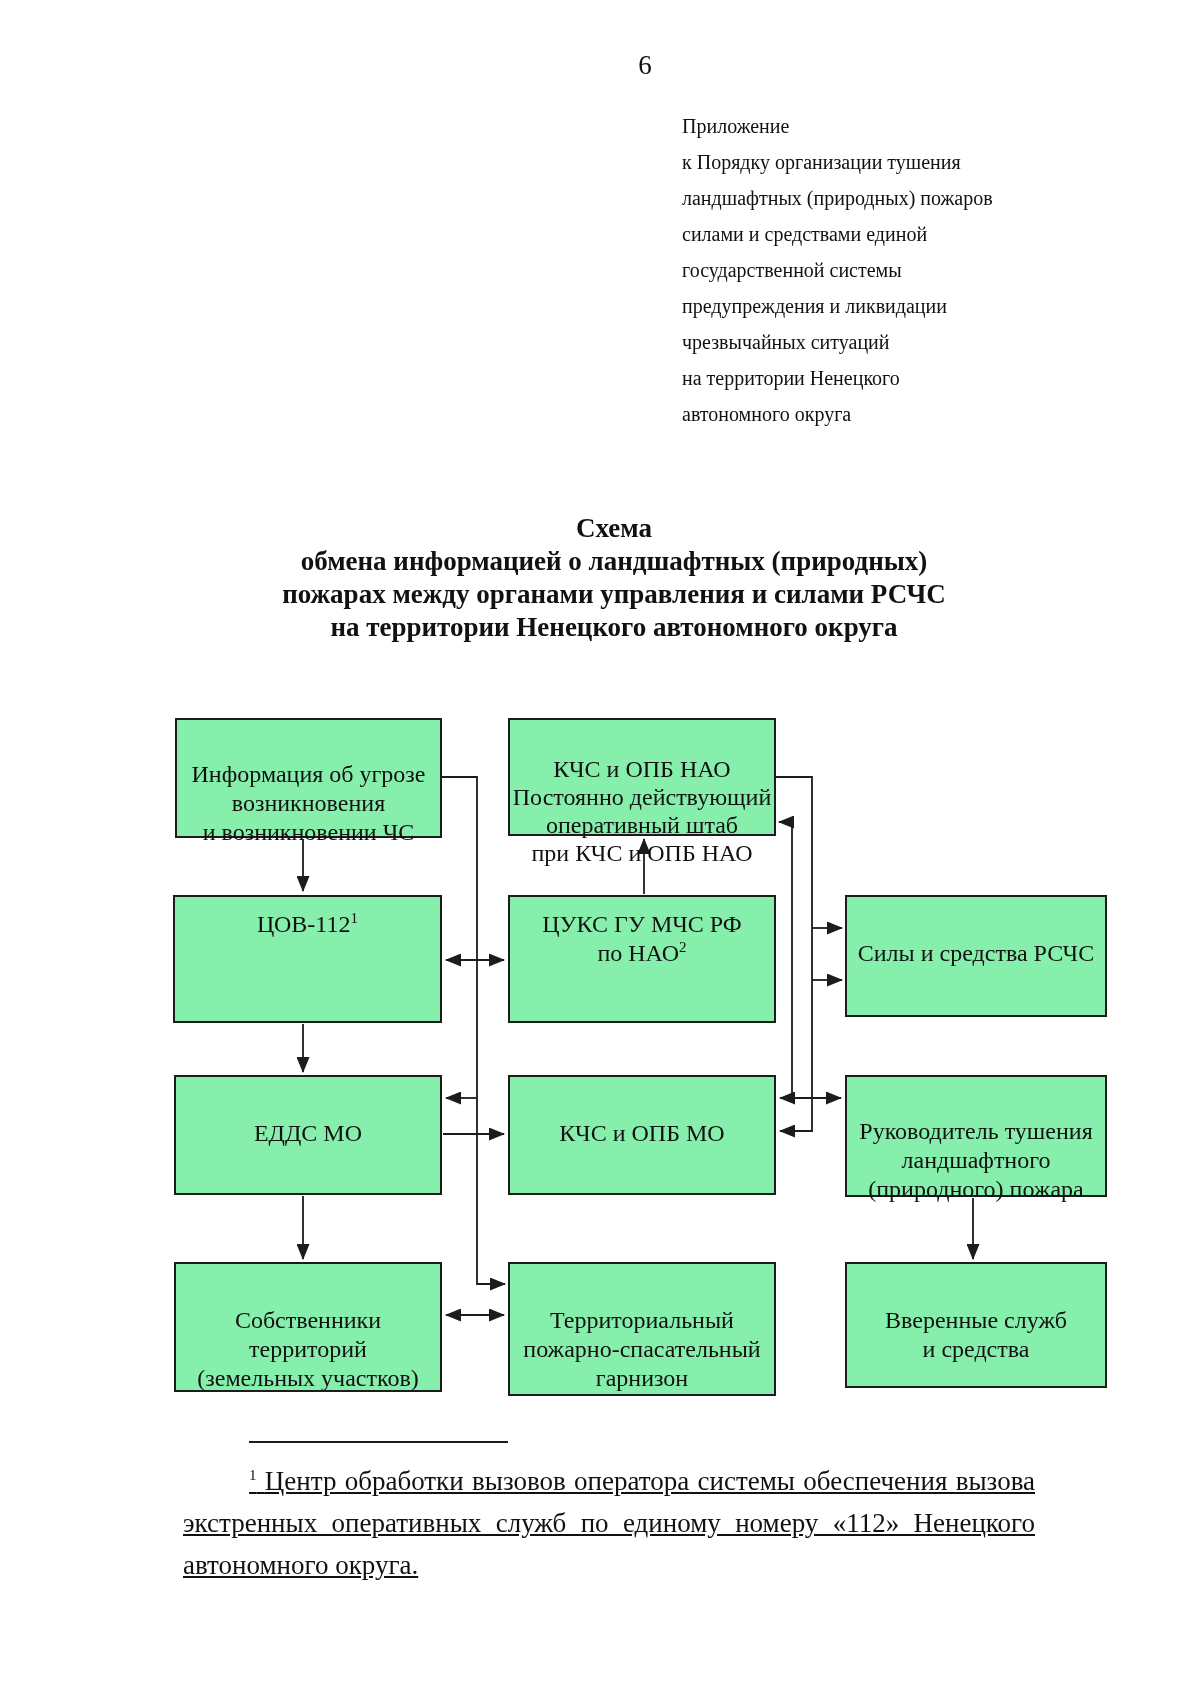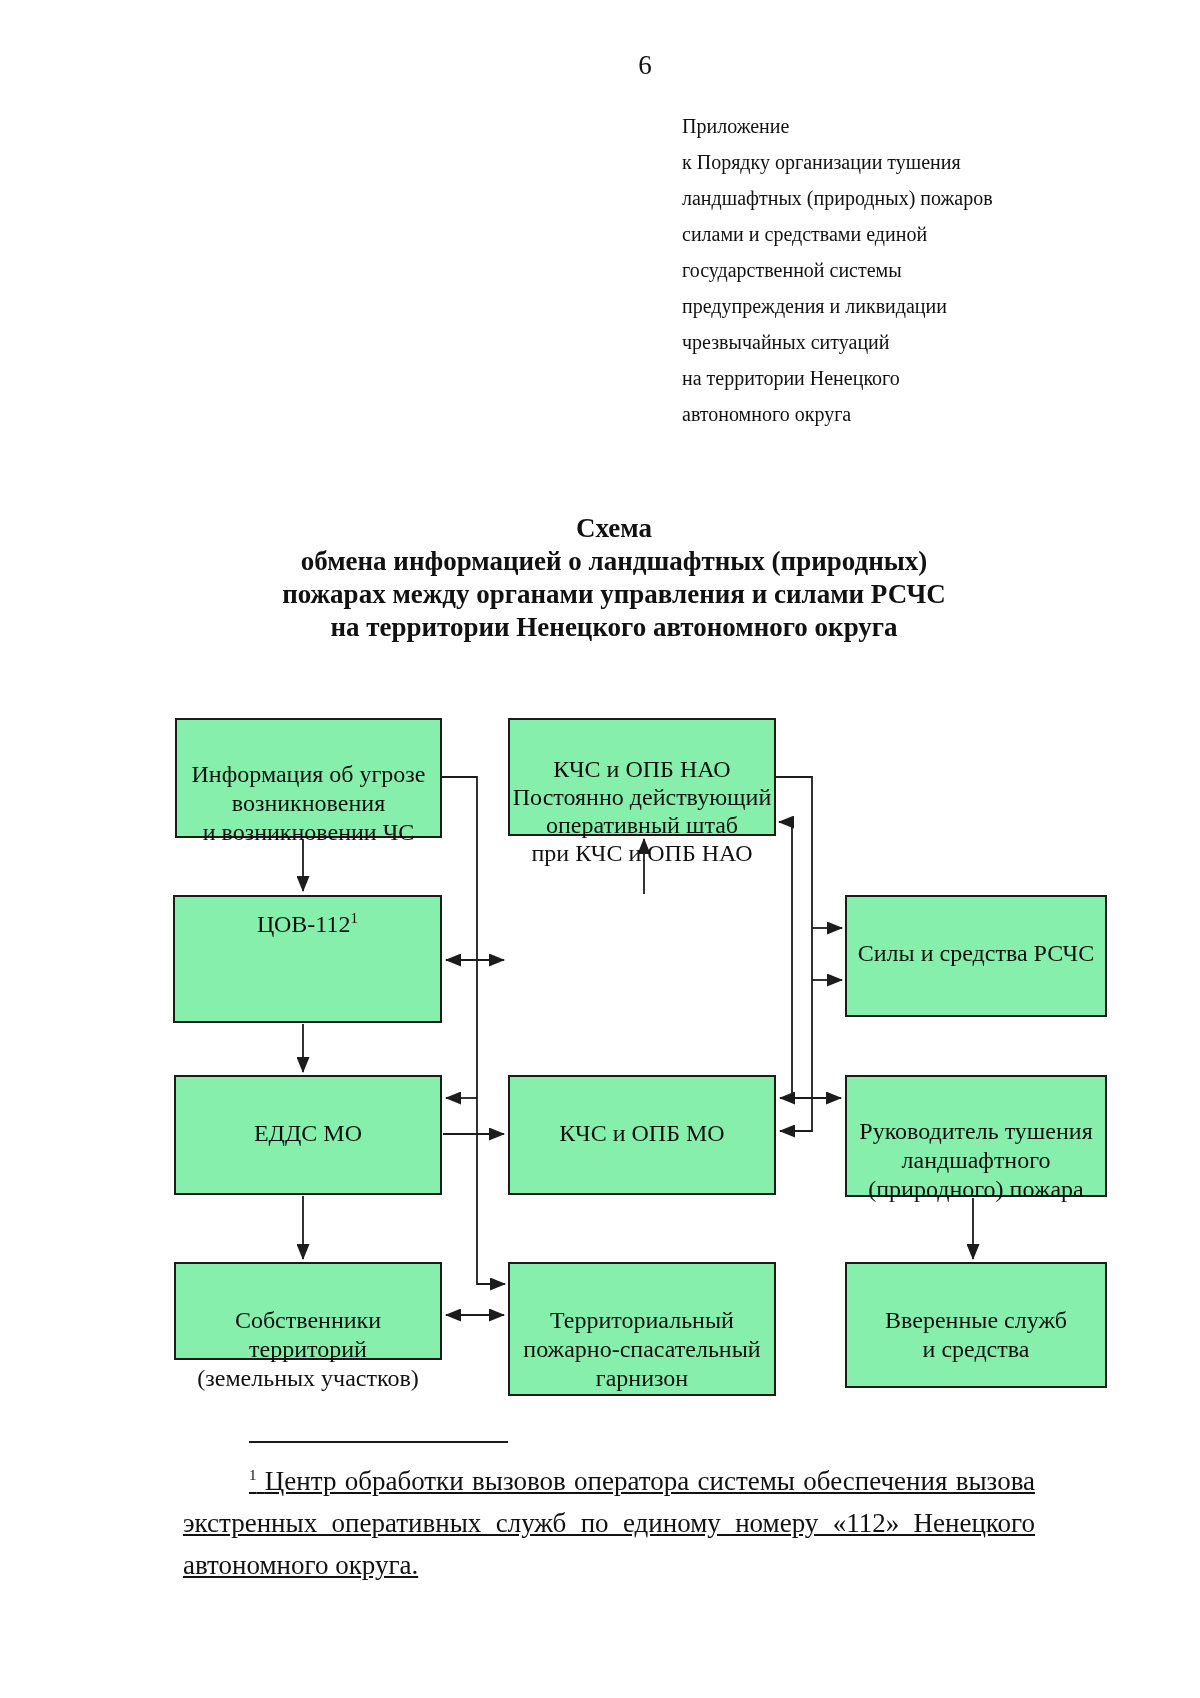--- a/index.html
+++ b/index.html
@@ -112,37 +112,41 @@
   <div class="node pt7" style="left:508px;top:718px;width:268px;height:118px">
     <span>КЧС и ОПБ НАО
 Постоянно действующий
 оперативный штаб
 при КЧС и ОПБ НАО</span>
   </div>
 
   <div class="node nowrapmode" style="left:173px;top:895px;width:269px;height:128px">
     <span>ЦОВ-112</span><sup>1</sup>
   </div>
+  <div class="node nowrapmode" style="left:508px;top:895px;width:268px;height:128px">
+    <span>ЦУКС ГУ МЧС РФ</span><br>
+    <span>по НАО</span><sup>2</sup>
+  </div>
   <div class="node" style="left:845px;top:895px;width:262px;height:122px">
     <span>Силы и средства РСЧС</span>
   </div>
 
   <div class="node" style="left:174px;top:1075px;width:268px;height:120px">
     <span>ЕДДС МО</span>
   </div>
   <div class="node" style="left:508px;top:1075px;width:268px;height:120px">
     <span>КЧС и ОПБ МО</span>
   </div>
   <div class="node pt11" style="left:845px;top:1075px;width:262px;height:122px">
     <span>Руководитель тушения
 ландшафтного
 (природного) пожара</span>
   </div>
 
-  <div class="node" style="left:174px;top:1262px;width:268px;height:98px">
+  <div class="node" style="left:174px;top:1262px;width:268px;height:130px">
     <span>Собственники территорий
 (земельных участков)</span>
   </div>
   <div class="node" style="left:508px;top:1262px;width:268px;height:134px">
     <span>Территориальный
 пожарно-спасательный
 гарнизон</span>
   </div>
   <div class="node" style="left:845px;top:1262px;width:262px;height:126px">
     <span>Вверенные служб

